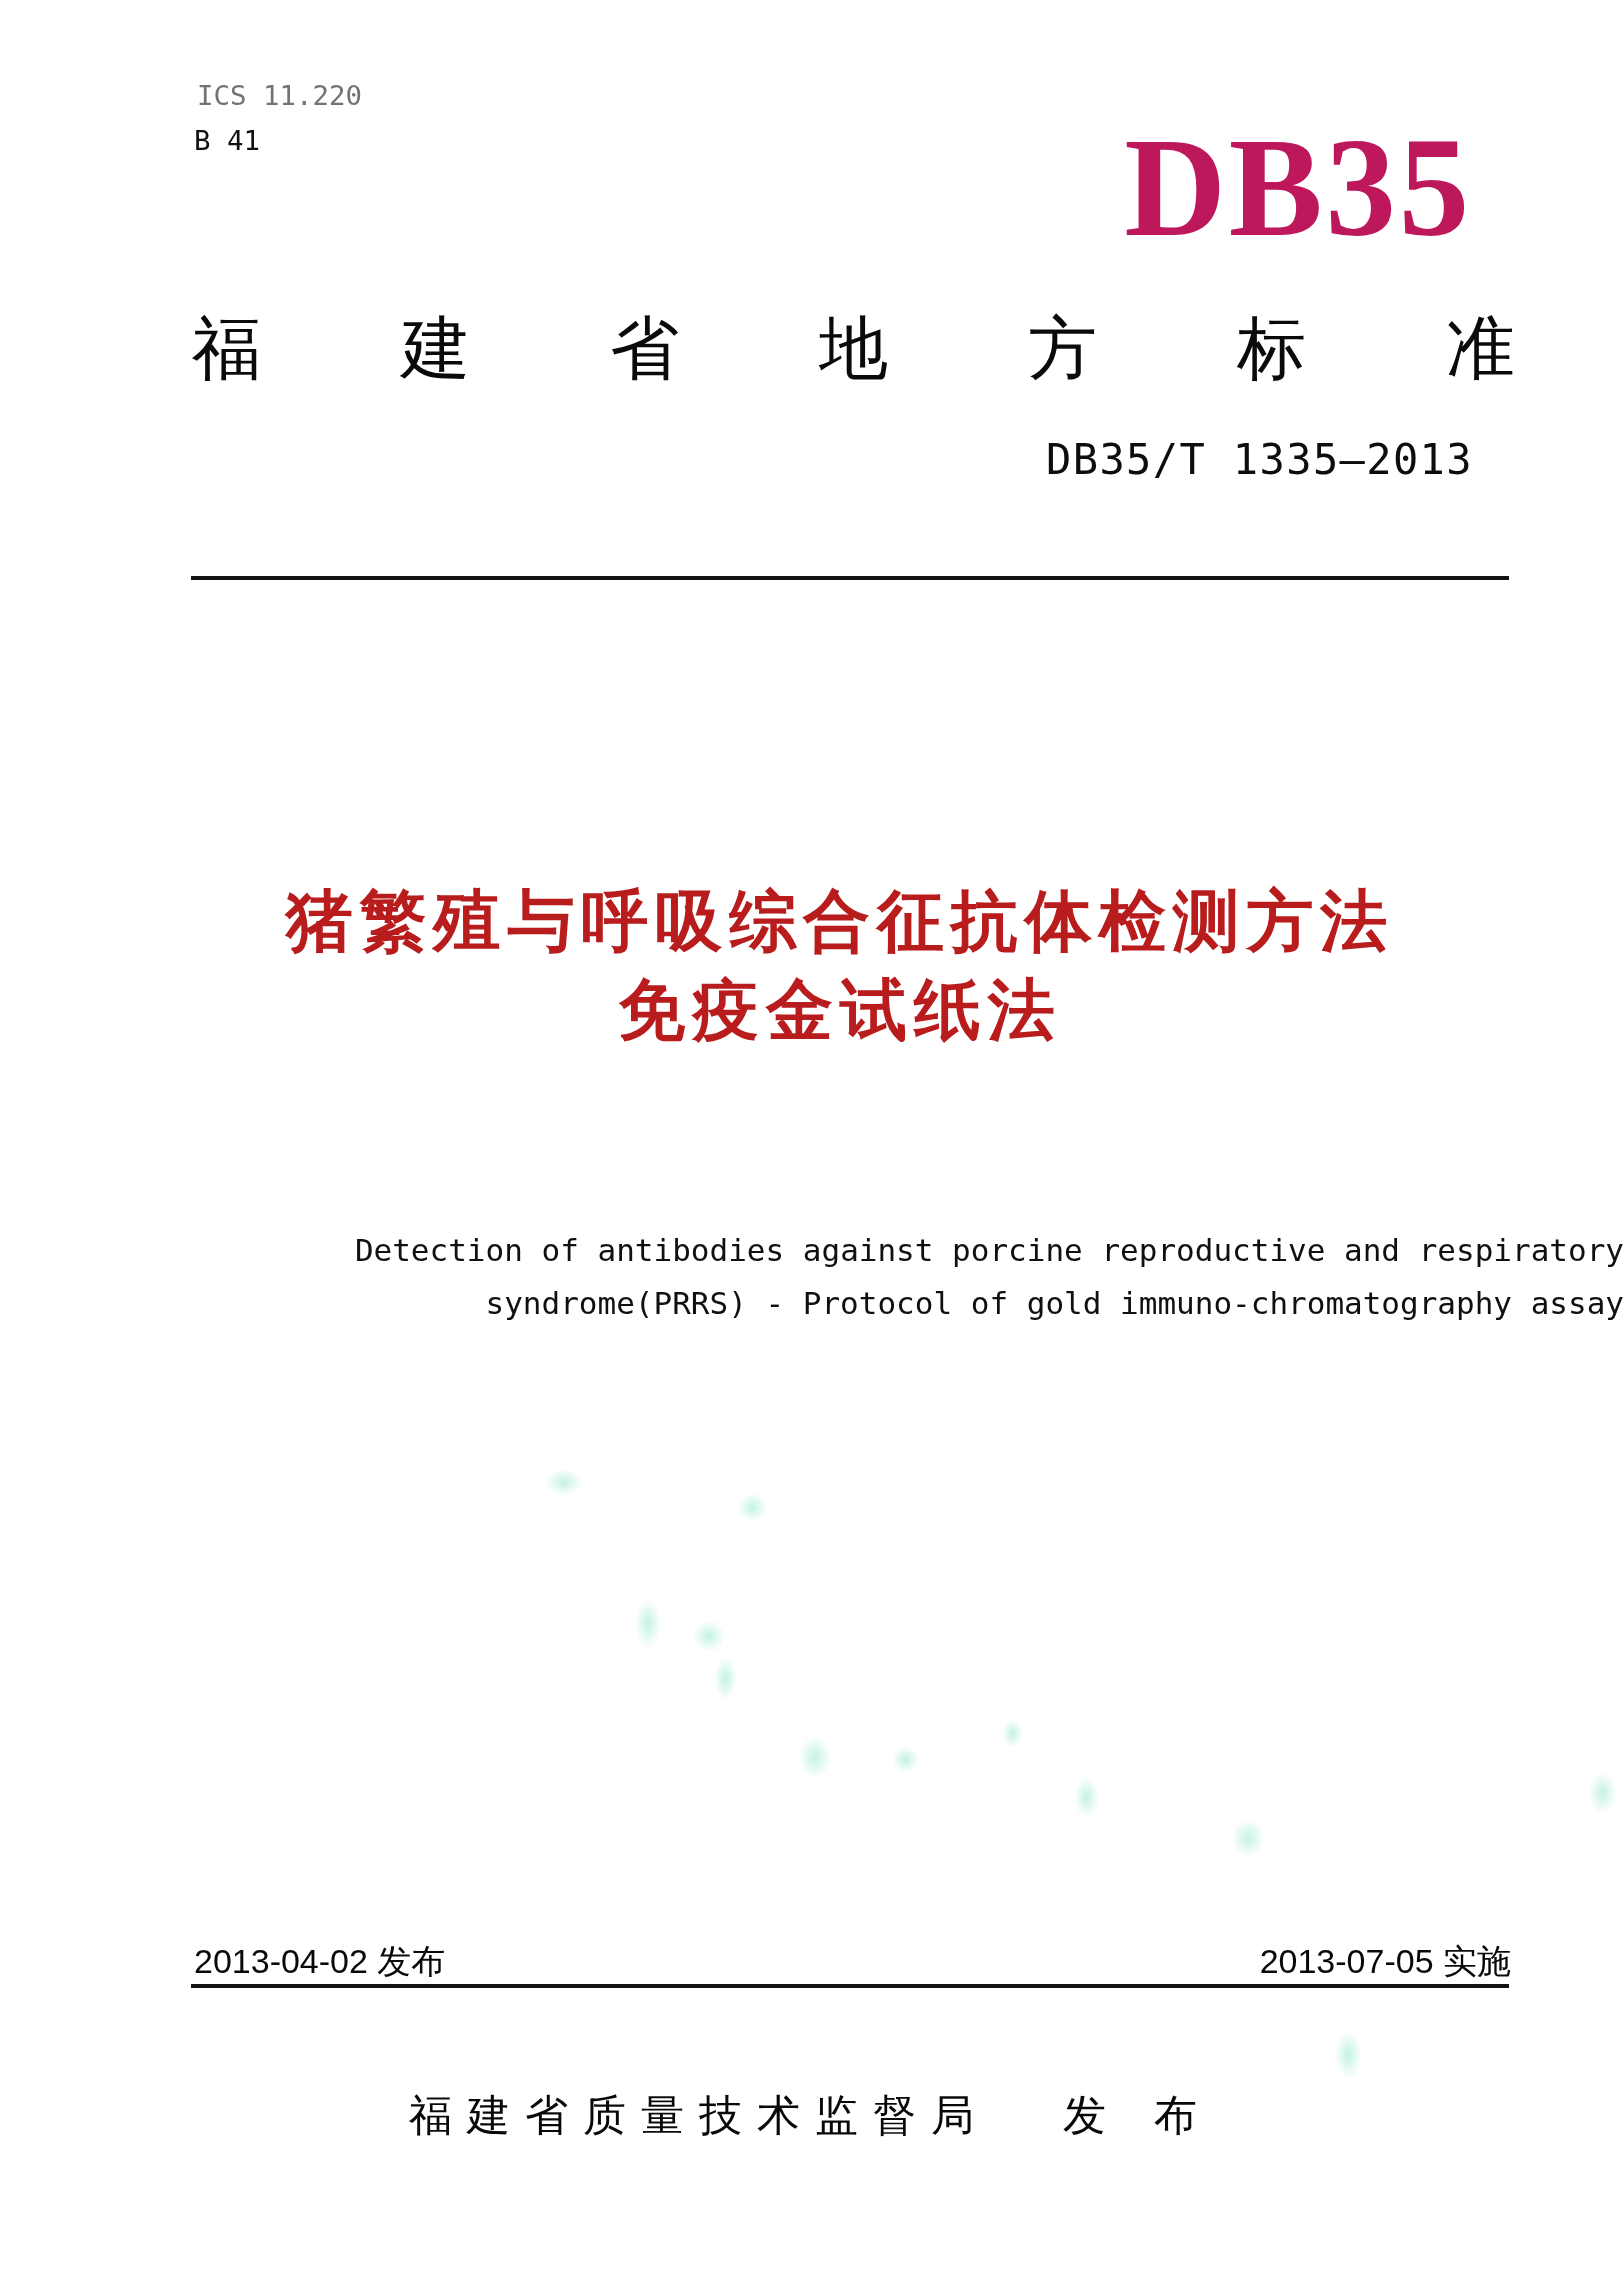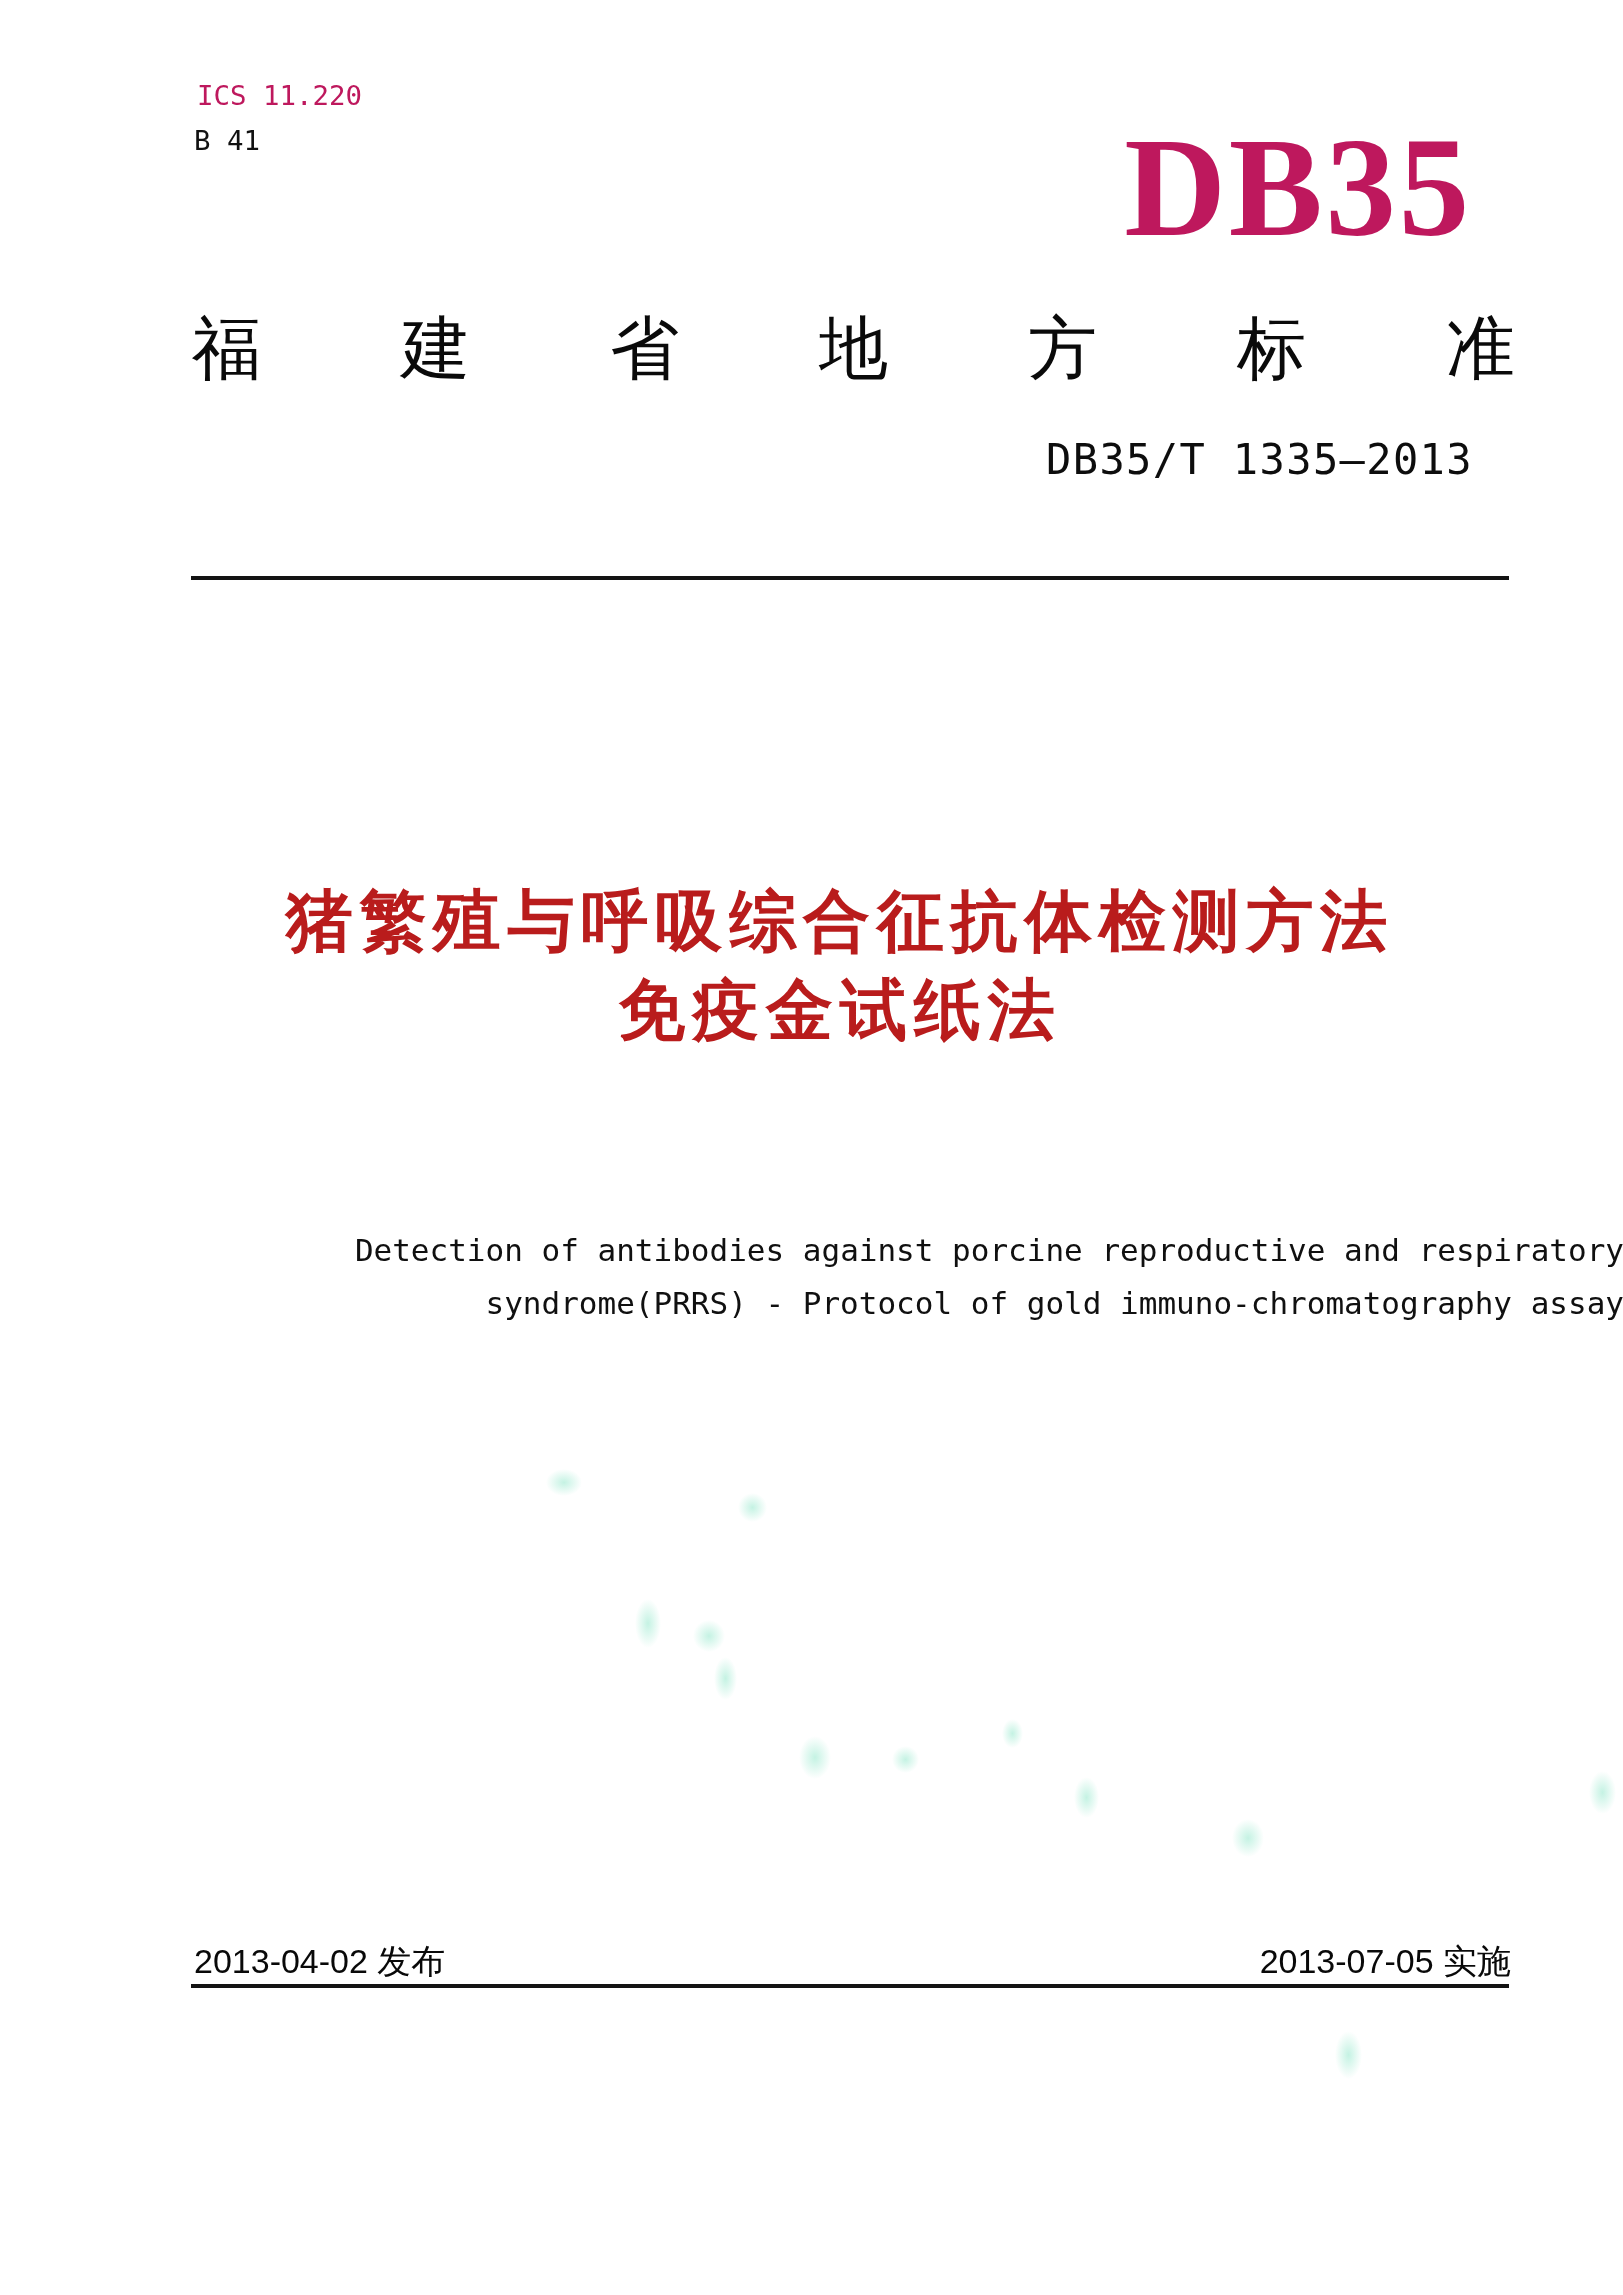--- a/index.html
+++ b/index.html
@@ -9,21 +9,21 @@
     height: 2295px;
     background: #ffffff;
     color: #000;
     font-family: "Liberation Sans", sans-serif;
     overflow: hidden;
   }
 
   .ics-code {
     position: absolute; left: 197px; top: 81px;
     font-family: "DejaVu Sans Mono", monospace;
-    font-size: 27.4px; line-height: 1.1; color: #be185d;
+    font-size: 27.4px; line-height: 1.1; color: #737373;
   }
   .class-code {
     position: absolute; left: 194px; top: 126px;
     font-family: "DejaVu Sans Mono", monospace;
     font-size: 27.4px; line-height: 1.1; color: #111;
   }
   .db-logo {
     position: absolute; right: 152px; top: 117px;
     font-family: "Liberation Serif", serif;
     font-weight: 700; font-size: 141px; line-height: 1;
@@ -128,15 +128,19 @@
   <div class="speck" style="left:1074px; top:1777px; width:25px; height:41px;"></div>
   <div class="speck" style="left:1232px; top:1819px; width:32px; height:38px;"></div>
   <div class="speck" style="left:1335px; top:2031px; width:27.4px; height:48px;"></div>
   <div class="speck" style="left:1589px; top:1771px; width:27.4px; height:43px;"></div>
 
   <div class="date date-issue">2013-04-02 发布</div>
   <div class="date date-impl">2013-07-05 实施</div>
 
   <div class="rule rule-bottom"></div>
 
+  <div class="publisher-row">
+    <span class="publisher-name">福建省质量技术监督局</span>
+    <span class="publish-label">发 布</span>
+  </div>
 
 </div>
 
 
 </body></html>

